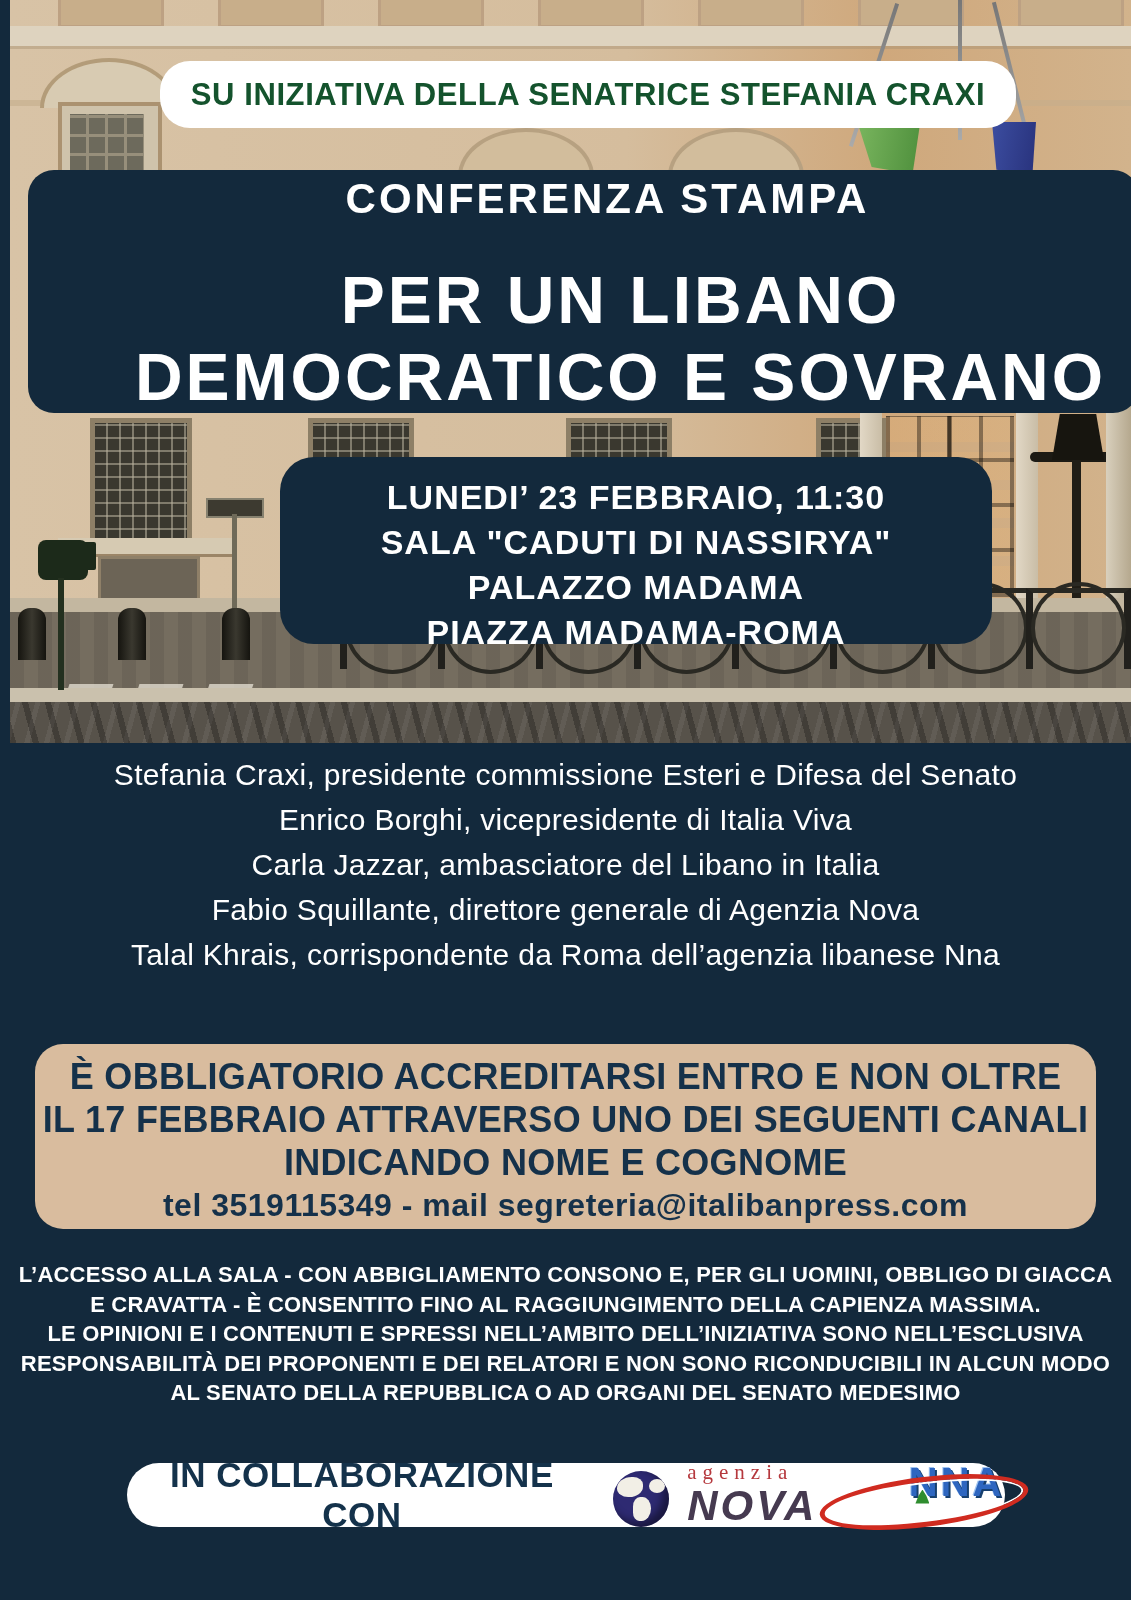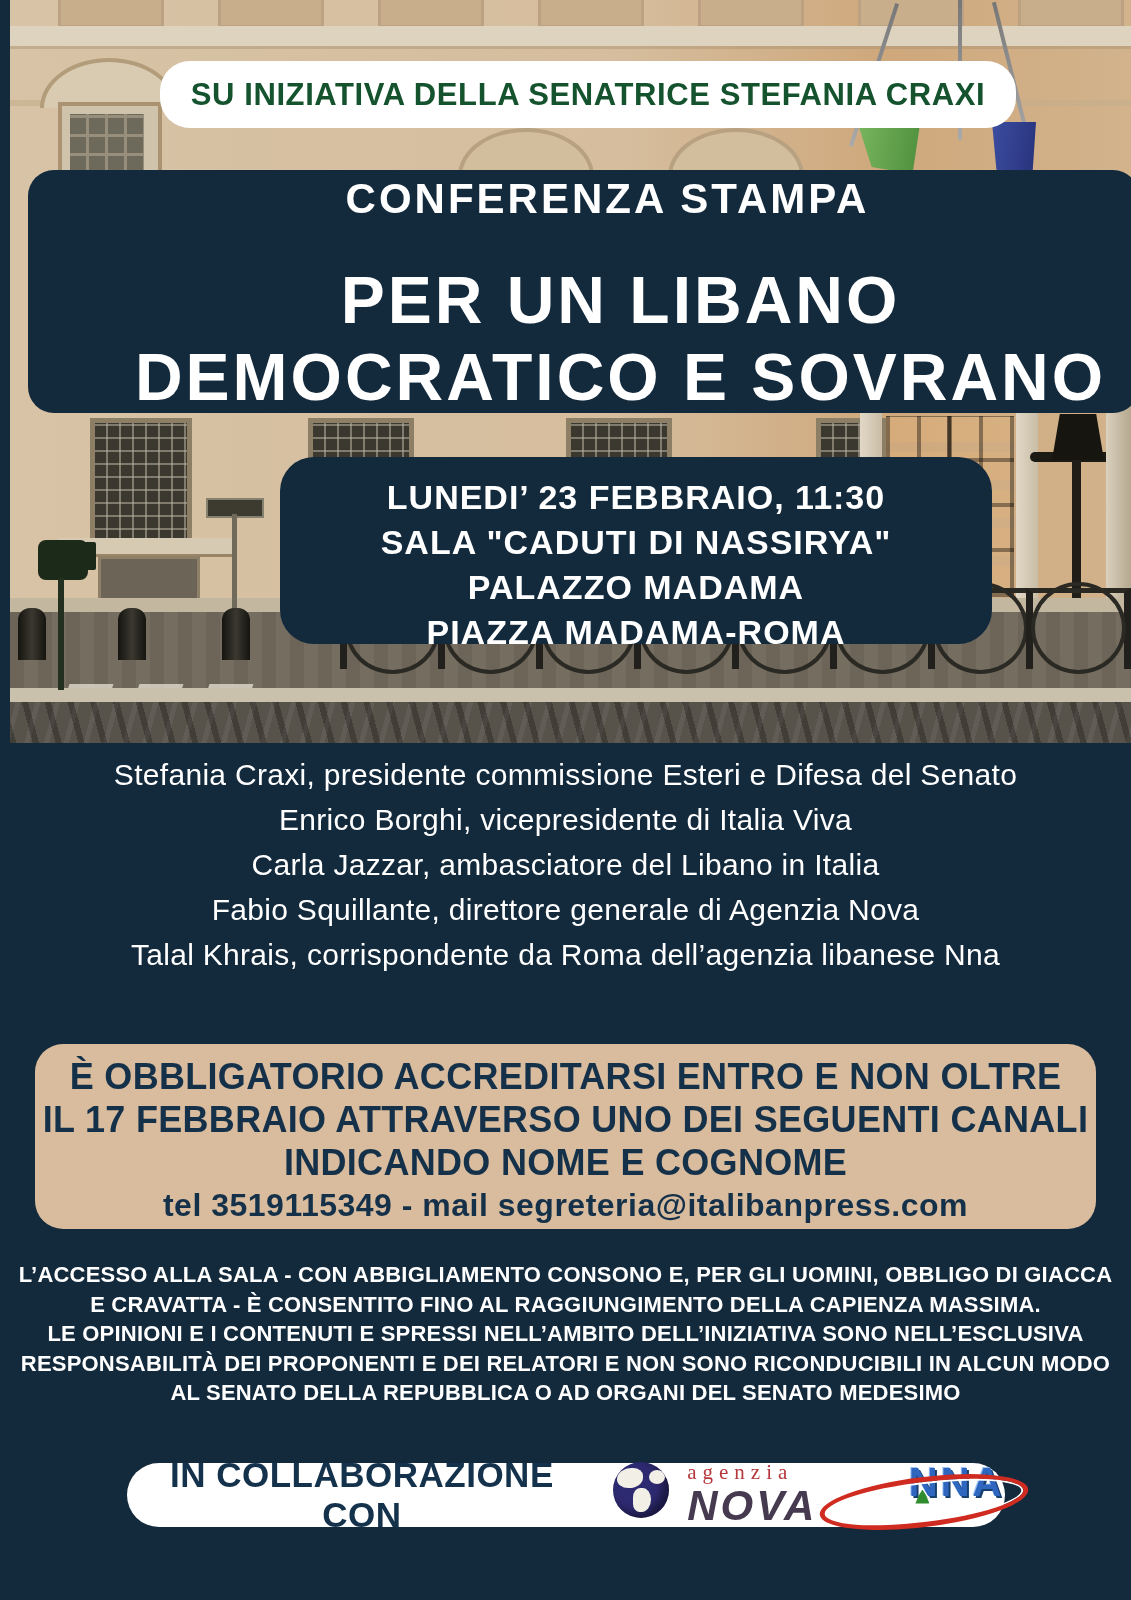--- a/index.html
+++ b/index.html
@@ -78,21 +78,21 @@
   .speakers{padding-top:9px;font-size:30px;font-weight:400;letter-spacing:.3px;line-height:45px;}
   .accred-box{margin:67px auto 0;width:1061px;height:185px;background:#d9bc9e;border-radius:28px;color:#15314a;
     padding-top:11px;box-sizing:border-box;}
   .accred-strong{font-size:36px;font-weight:800;letter-spacing:.3px;line-height:43px;}
   .accred-tel{font-size:32px;font-weight:700;letter-spacing:.5px;line-height:43px;}
   .disclaimer{margin-top:31px;font-size:22px;font-weight:700;letter-spacing:.2px;line-height:29.5px;}
 
   .collab-pill{margin:55px auto 0;width:878px;height:64px;background:#ffffff;border-radius:32px;
     display:flex;align-items:center;justify-content:center;gap:16px;}
   .collab-label{color:#14324b;font-size:35px;font-weight:800;letter-spacing:.5px;}
-  .nova-logo{display:flex;align-items:flex-start;gap:18px;}
+  .nova-logo{display:flex;align-items:flex-end;gap:18px;}
   .globe{position:relative;width:56px;height:56px;border-radius:50%;background:#2e2a72;overflow:hidden;box-shadow:inset -6px -5px 8px rgba(0,0,0,.45);}
   .globe i{position:absolute;background:#f2efe6;}
   .globe .land1{left:4px;top:6px;width:26px;height:20px;border-radius:60% 40% 55% 45%;}
   .globe .land2{left:20px;top:26px;width:18px;height:24px;border-radius:45% 55% 60% 40%;}
   .globe .land3{left:36px;top:8px;width:16px;height:14px;border-radius:50%;}
   .nova-text{display:flex;flex-direction:column;align-items:flex-start;line-height:1;}
   .nova-agenzia{font-family:"Liberation Serif","DejaVu Serif",serif;color:#b5383d;font-size:21px;letter-spacing:6px;margin-bottom:2px;}
   .nova-name{color:#463a50;font-size:42px;font-weight:700;letter-spacing:3px;font-style:italic;}
   .nna-logo{position:relative;width:172px;height:64px;}
   .nna-text{position:absolute;left:0;top:-3px;width:100%;text-align:right;font-size:40px;font-weight:900;letter-spacing:3px;

